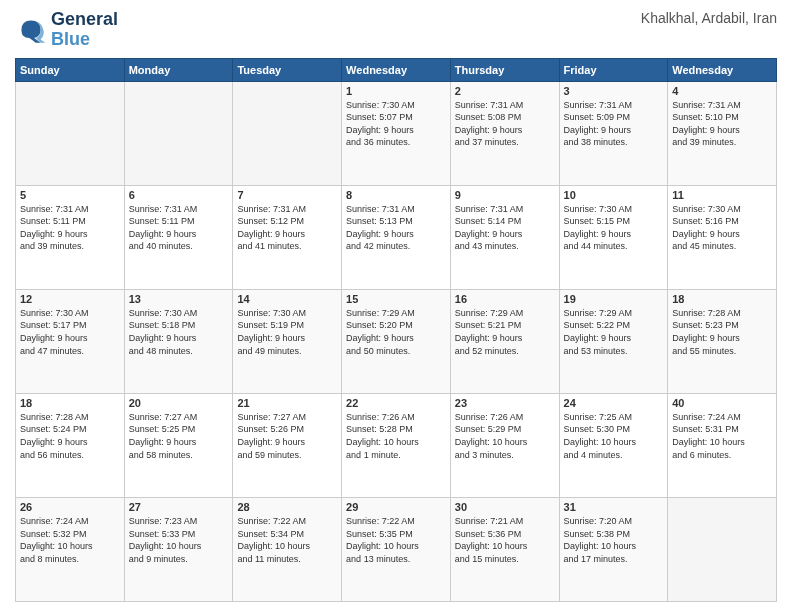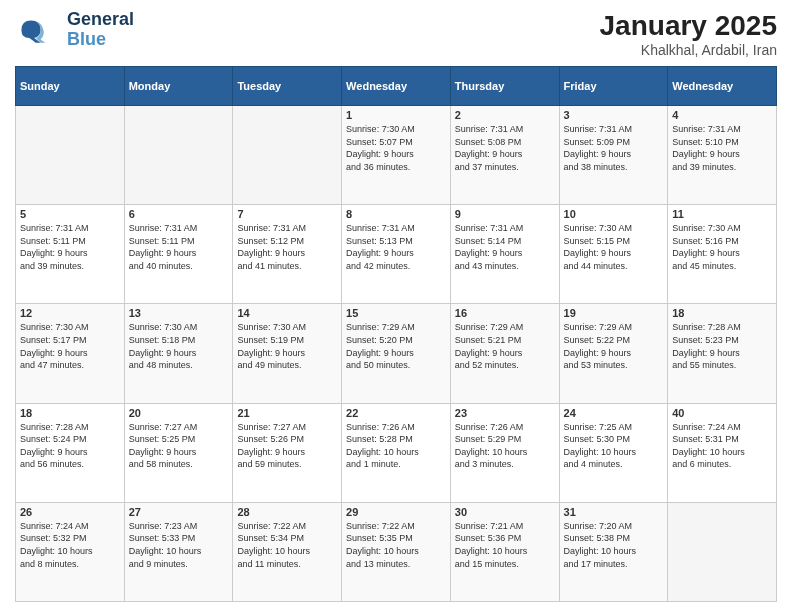--- a/index.html
+++ b/index.html
@@ -19,21 +19,21 @@
     }
     .header {
       display: flex;
       justify-content: space-between;
       align-items: flex-start;
       margin-bottom: 8px;
     }
     .logo {
       display: flex;
       align-items: center;
-      gap: 20px;
+      gap: 4px;
     }
     .logo-text {
       font-size: 18px;
       font-weight: bold;
       color: #1a3a5c;
       line-height: 1.1;
     }
     .logo-text span {
       color: #4a90c4;
       text-align: right;
@@ -59,21 +59,21 @@
       width: 100%;
       border-collapse: collapse;
       flex: 1;
       table-layout: fixed;
     }
     .calendar-table thead tr th {
       background-color: #2a6099;
       color: #fff;
       font-size: 11px;
       font-weight: bold;
-      padding: 13px 4px;
+      padding: 5px 4px;
       text-align: left;
       border: 1px solid #1e4d7a;
     }
     .calendar-table tbody tr td {
       border: 1px solid #ccc;
       vertical-align: top;
       padding: 3px 4px;
       font-size: 9.5px;
       color: #333;
       height: 88px;
@@ -109,21 +109,20 @@
       <svg class="logo-icon" viewBox="0 0 40 40">
         <path d="M 8 20 Q 8 8 20 8 Q 32 8 32 20 Q 32 28 24 30 L 32 36 L 26 36 L 18 30 Q 8 30 8 20" fill="#2a6099"></path>
         <path d="M 20 8 Q 32 8 35 18 Q 38 26 32 32 L 38 36 L 32 36 L 26 30 Q 32 28 32 20 Q 32 8 20 8" fill="#4a90c4" opacity="0.7"></path>
       </svg>
       <div class="logo-text">
         <div>General</div>
         <div><span>Blue</span></div>
       </div>
     </div>
     <div class="title-block">
-      <h1>January 2025</h1>
       <h2>Khalkhal, Ardabil, Iran</h2>
     </div>
   </div>
 
   <table class="calendar-table">
     <thead>
       <tr>
       <th>Sunday</th>
           <th>Monday</th>
           <th>Tuesday</th>

